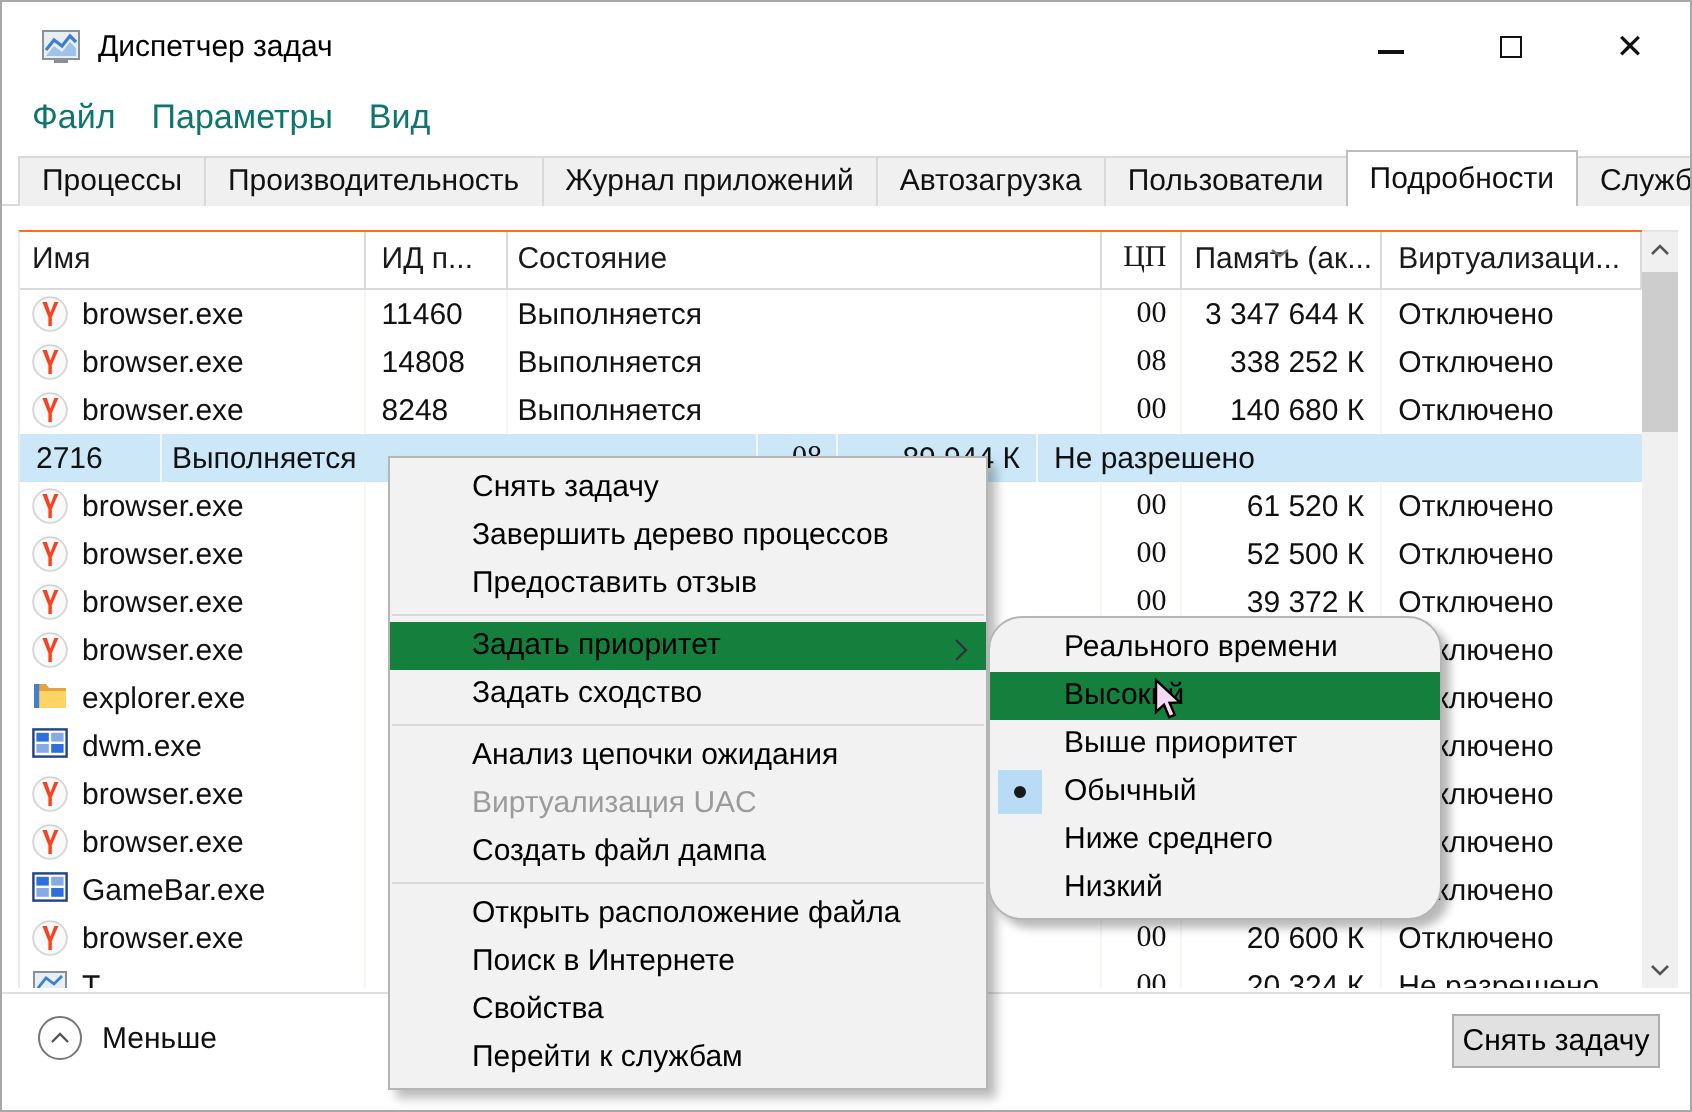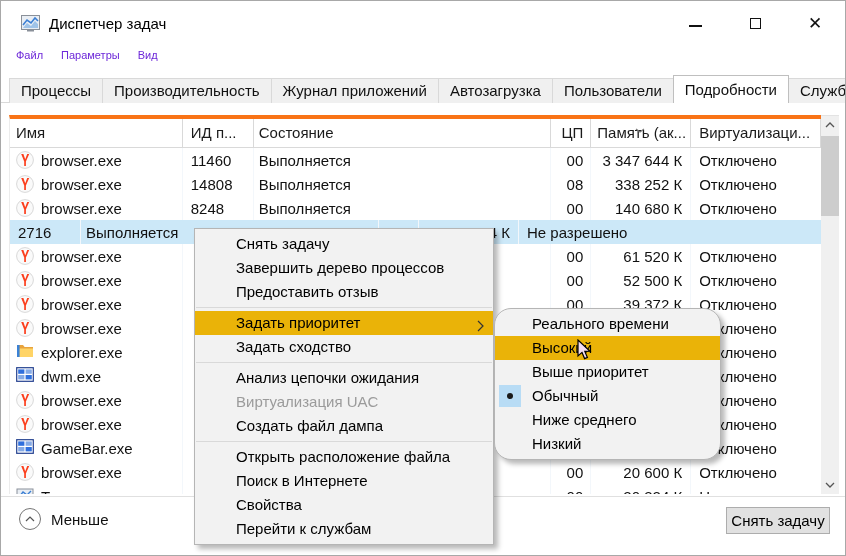--- a/index.html
+++ b/index.html
@@ -16,49 +16,49 @@
   .titlebar .app-icon { position:absolute; left:20px; top:14px; width:19px; height:17px; }
   .titlebar .title { position:absolute; left:48px; top:14px; font-size:15px; color:#000; }
   .win-controls { position:absolute; right:0; top:0; height:44px; display:flex; }
   .win-btn { width:60px; height:44px; display:flex; align-items:center; justify-content:center; font-size:15px; color:#111; }
   .glyph-min { display:block; width:13px; height:1.4px; background:#111; margin-top:6px; }
   .glyph-max { display:block; width:11px; height:11px; border:1.4px solid #111; }
   .glyph-close { font-size:17px; line-height:1; font-weight:400; }
 
   
   .menubar { position:absolute; left:0; top:44px; height:28px; display:flex; padding-left:6px; }
-  .menubar-item { padding:4px 9px; font-size:11px; color:#6d28d9; }
+  .menubar-item { padding:4px 9px; font-size:17px; color:#0f766e; }
 
   
   .tabstrip { position:absolute; left:0; top:74px; width:100%; height:28px; }
   .tabstrip .baseline { position:absolute; left:0; bottom:0; width:100%; height:1px; background:#d9d9d9; }
   .tabs { position:absolute; left:8px; bottom:0; display:flex; align-items:flex-end; }
   .tab { position:relative; padding:3px 11px 4px 11px; border:1px solid #d9d9d9; border-bottom:none;
          background:#f0f0f0; font-size:15px; margin-right:-1px; height:25px; white-space:nowrap; }
   .tab.active { background:#fff; height:28px; padding-top:5px; z-index:2; border-color:#bfbfbf; }
 
   
   .table { position:absolute; left:8px; top:114px; width:812px; height:379px;
-           border-top:4px solid #f97316; border-left:1px solid #ececec; overflow:hidden; }
+           border-top:1px solid #f97316; border-left:1px solid #ececec; overflow:hidden; }
   .thead { display:flex; height:29px; border-bottom:1px solid #d9d9d9; position:relative; background:#fff; }
   .th { position:relative; font-size:15px; color:#1a1a1a; padding-top:5px; border-right:1px solid #d9d9d9;
         overflow:hidden; white-space:nowrap; }
   .tbody { position:relative; }
   .row { display:flex; height:24px; align-items:center; background:#fff; position:relative; }
   .row.selected { background:#cce8f8; }
   .row.partial { height:14px; overflow:hidden; align-items:flex-start; }
   .row.partial .cell { padding-top:4px; }
   .cell { height:100%; display:flex; align-items:center; border-right:1px solid #f3f7fb;
           font-size:15px; white-space:nowrap; overflow:hidden; }
   .row.partial .cell { align-items:flex-start; }
 
   .c-name { width:173px; padding-left:6px; }
   .c-pid  { width:71px;  padding-left:8px; }
   .c-status { width:298px; padding-left:5px; }
-  .c-cpu  { width:40px;  justify-content:flex-end; padding-right:7px; }
+  .c-cpu  { width:40px;  justify-content:flex-end; padding-right:7px;font-family:Liberation Serif, serif; }
   .c-mem  { width:100px; justify-content:flex-end; padding-right:8px; }
   .c-virt { width:130px; padding-left:8px; border-right:none; }
 
   .th.c-name { padding-left:6px; } .th.c-pid { padding-left:8px; }
   .th.c-status { padding-left:5px; }
   .th.c-cpu { text-align:right; padding-right:7px; display:block; }
   .th.c-mem { padding-left:6px; display:block; }
   .th.c-virt { padding-left:8px; display:block; border-right:1px solid #d9d9d9; }
   .sort-chev { position:absolute; top:0px; left:44%; }
 
@@ -78,21 +78,21 @@
   .end-task-btn { position:absolute; right:15px; top:10px; width:104px; height:27px; background:#e1e1e1;
                   border:1px solid #adadad; font-size:15px; font-family:"Liberation Sans",sans-serif; text-align:center; }
 
   
   .menu { position:absolute; background:#f2f2f2; border:1px solid #b5b5b5;
           box-shadow:4px 4px 5px rgba(0,0,0,0.28); padding:3px 0; z-index:20; }
   .ctx-menu { left:193px; top:227px; width:300px; }
   .sub-menu { left:493px; top:307px; width:227px; z-index:21;border-radius:17px; }
   .menu-item { position:relative; height:24px; line-height:24px; padding-left:41px; font-size:15px; color:#000; }
   .sub-menu .menu-item { padding-left:37px; }
-  .menu-item.hl { background:#eab308; }
+  .menu-item.hl { background:#15803d; }
   .menu-item.disabled { color:#9b9b9b; }
   .menu-sep { height:1px; background:#d9d9d9; margin:3px 1px; }
   .sub-arrow { position:absolute; right:9px; top:4px; }
   .radio-box { position:absolute; left:4px; top:1px; width:22px; height:22px; background:#b8dcf5;
                display:flex; align-items:center; justify-content:center; }
   .radio-dot { width:6px; height:6px; border-radius:50%; background:#1a1a1a; }
 
   .cursor { position:absolute; left:575px; top:338px; z-index:40; }
 </style>
 </head>

